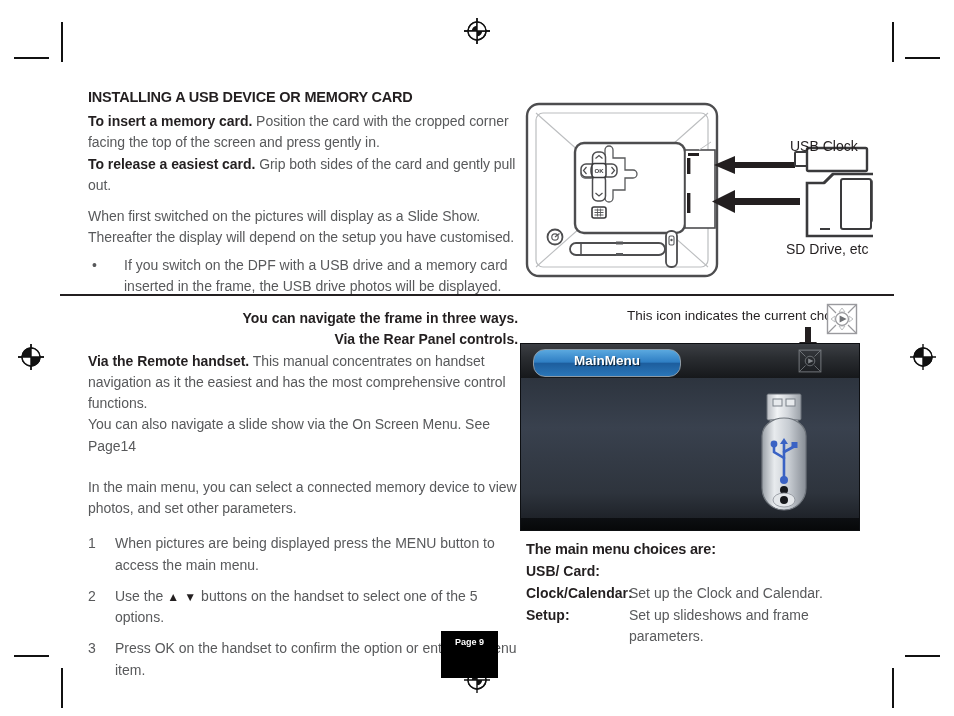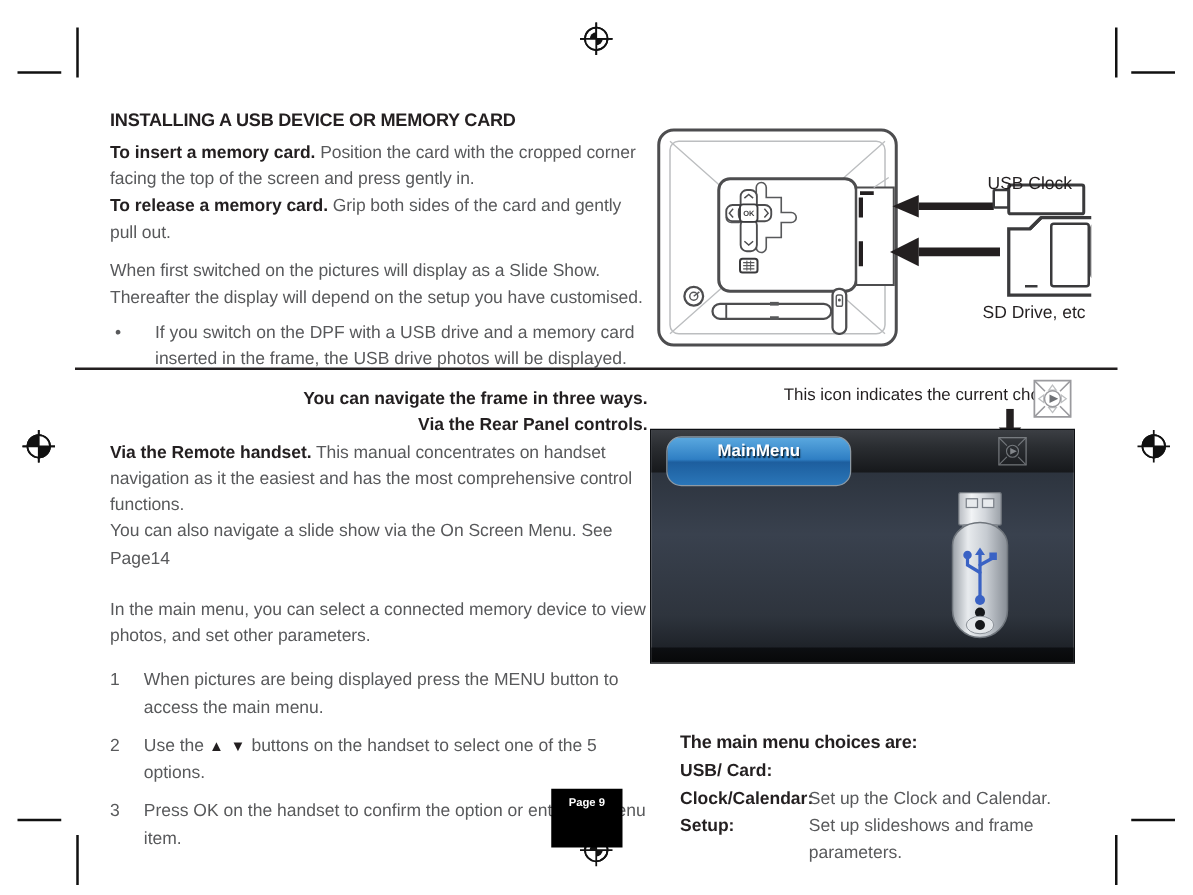--- a/index.html
+++ b/index.html
@@ -17,21 +17,21 @@
   }
 
   
   .crop-line { position: absolute; background: #111; }
   .reg-mark { position: absolute; width: 30px; height: 30px; }
 
   
   #page { position: absolute; left: 0; top: 0; width: 954px; height: 716px; }
 
   .col-left  { position: absolute; left: 88px;  width: 430px; }
-  .col-right { position: absolute; left: 544px; width: 350px; margin-top: 45px; }
+  .col-right { position: absolute; left: 526px; width: 350px; }
 
   
   .h-title {
     font-size: 14.5px;
     font-weight: bold;
     letter-spacing: -0.2px;
     line-height: 1.25;
     margin: 0 0 5px 0;
   }
   .para {
@@ -94,21 +94,21 @@
   .screen-topbar {
     position: absolute; left:0; top:0; width:100%; height: 34px;
     background: linear-gradient(180deg,#3c3f44 0%, #2a2d31 40%, #16181b 100%);
   }
   .screen-bottombar {
     position: absolute; left:0; bottom:0; width:100%; height: 12px;
     background: linear-gradient(180deg,#0d0f12 0%, #070809 100%);
   }
   .menutab {
     position: absolute; left: 12px; top: 5px;
-    width: 148px; height: 40px;
+    width: 148px; height: 28px;
     border-radius: 12px;
     background: linear-gradient(180deg,#5aa8df 0%, #2f7fc4 46%, #1d5e9e 52%, #2a76b8 100%);
     border: 1px solid #8d9aa5;
     box-sizing: border-box;
   }
   .menutab span {
     display: block;
     text-align: center;
     line-height: 21px;
     font-size: 13.5px;
@@ -221,21 +221,21 @@
     <path d="M15 24 A9 9 0 0 1 6 15 L15 15 Z" fill="#fff"></path>
     <circle cx="15" cy="15" r="9" fill="none" stroke="#111" stroke-width="1.4"></circle>
     <path d="M15 2 V28 M2 15 H28" stroke="#111" stroke-width="1.4"></path>
   </svg>
 
   <div class="col-left" style="top:88px;">
     <h1 class="h-title">INSTALLING A USB DEVICE OR MEMORY CARD</h1>
 
     <p class="para"><b>To insert a memory card.</b><span> Position the card with the cropped corner facing the top of the screen and press gently in.</span></p>
 
-    <p class="para"><b>To release a memory card.</b><span> Grip both sides of the card and gently pull out.</span></p>
+    <p class="para"><b>To release a easiest card.</b><span> Grip both sides of the card and gently pull out.</span></p>
 
     <div class="sp-10"></div>
 
     <p class="para">When first switched on the pictures will display as a Slide Show.  Thereafter the display will depend on the setup you have customised.</p>
 
     <div class="sp-6"></div>
 
     <div class="bullet-row">
       <div class="bullet-dot">•</div>
       <div class="bullet-txt">If you switch on the DPF with a USB drive and a memory card inserted in the frame, the USB drive photos will be displayed.</div>

